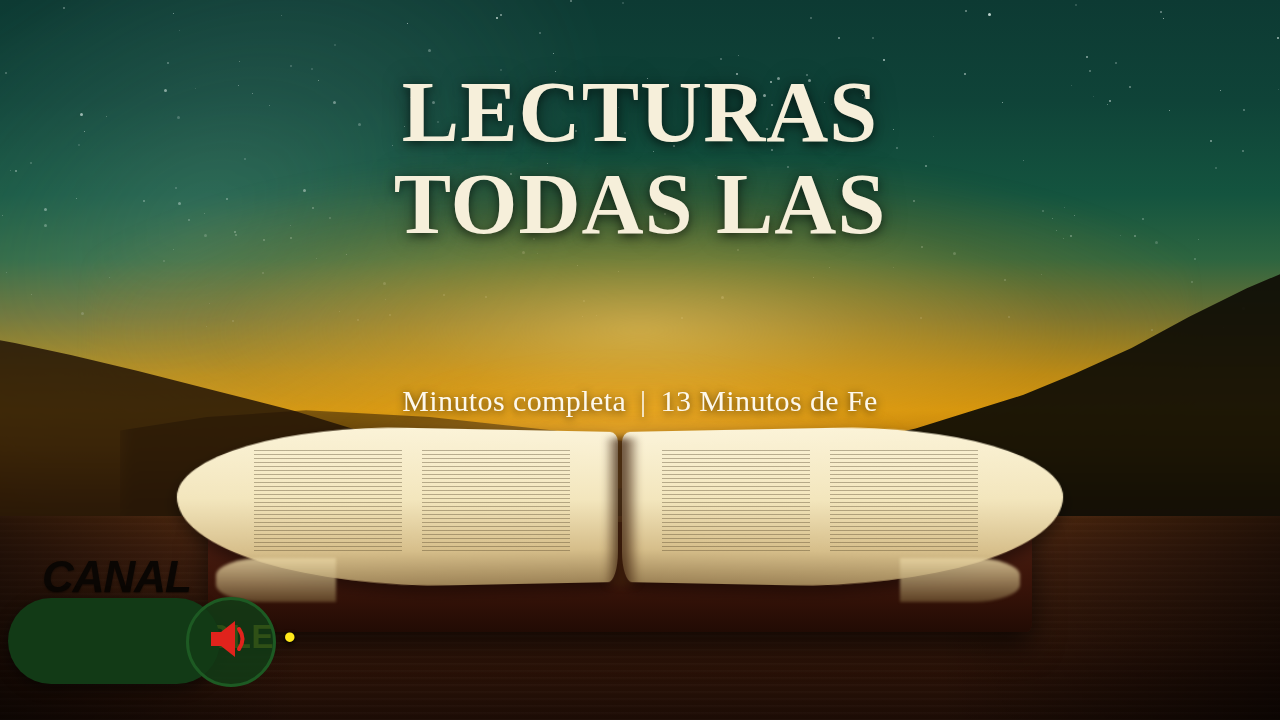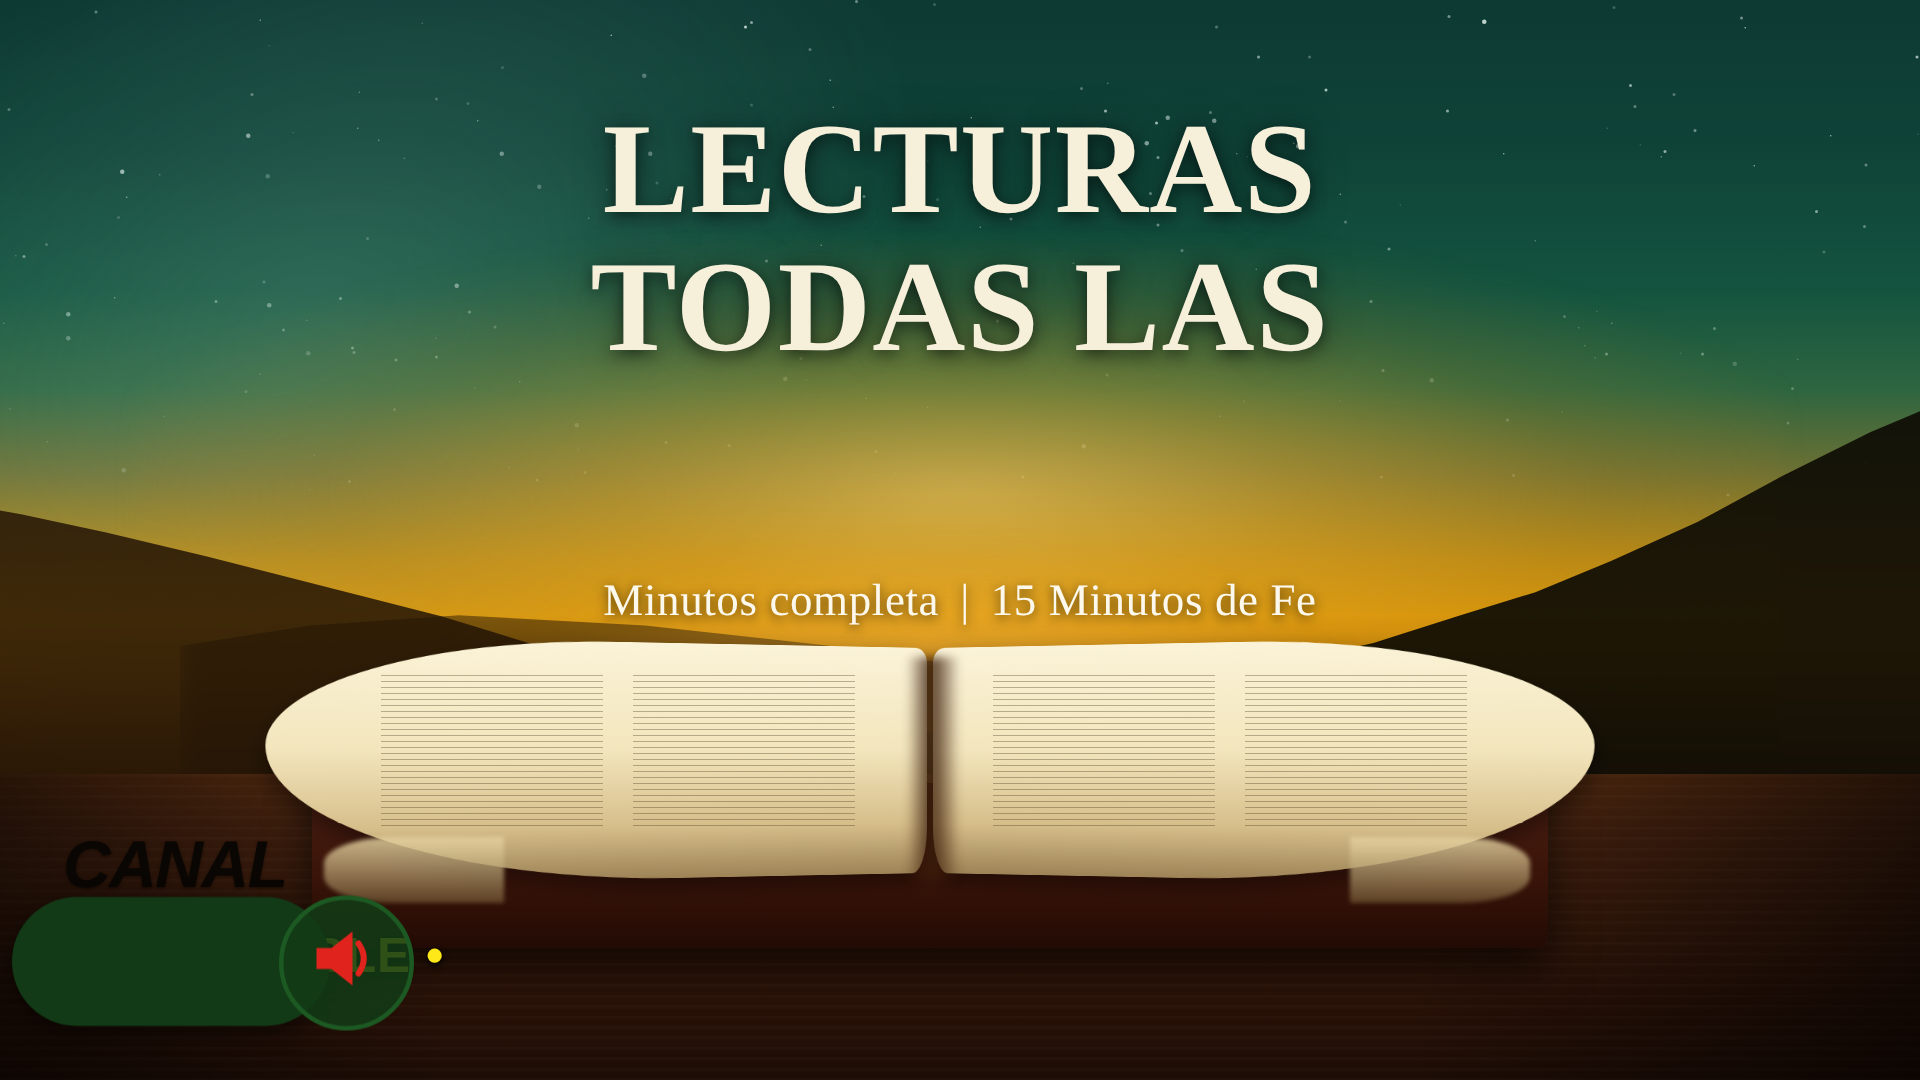--- a/index.html
+++ b/index.html
@@ -480,21 +480,21 @@
     <div class="book-edge-l"></div>
     <div class="book-edge-r"></div>
   </div>
 
   <div class="title-block">
     <div class="title-line">LECTURAS</div>
     <div class="title-line">TODAS LAS</div>
   </div>
 
   <div class="subtitle">
-    <span>Minutos completa</span><span class="sep">|</span><span>15 Minutos de Fe</span>
+    <span>Minutos completa</span><span class="sep">|</span><span>13 Minutos de Fe</span>
   </div>
 
   <div class="ticker">
     <span>BIBLE</span>
     <span class="dot">•</span>
   </div>
 
   <div class="solo-text">CANAL</div>
   <div class="audio-pill"></div>
   <div class="speaker-circle"></div>

